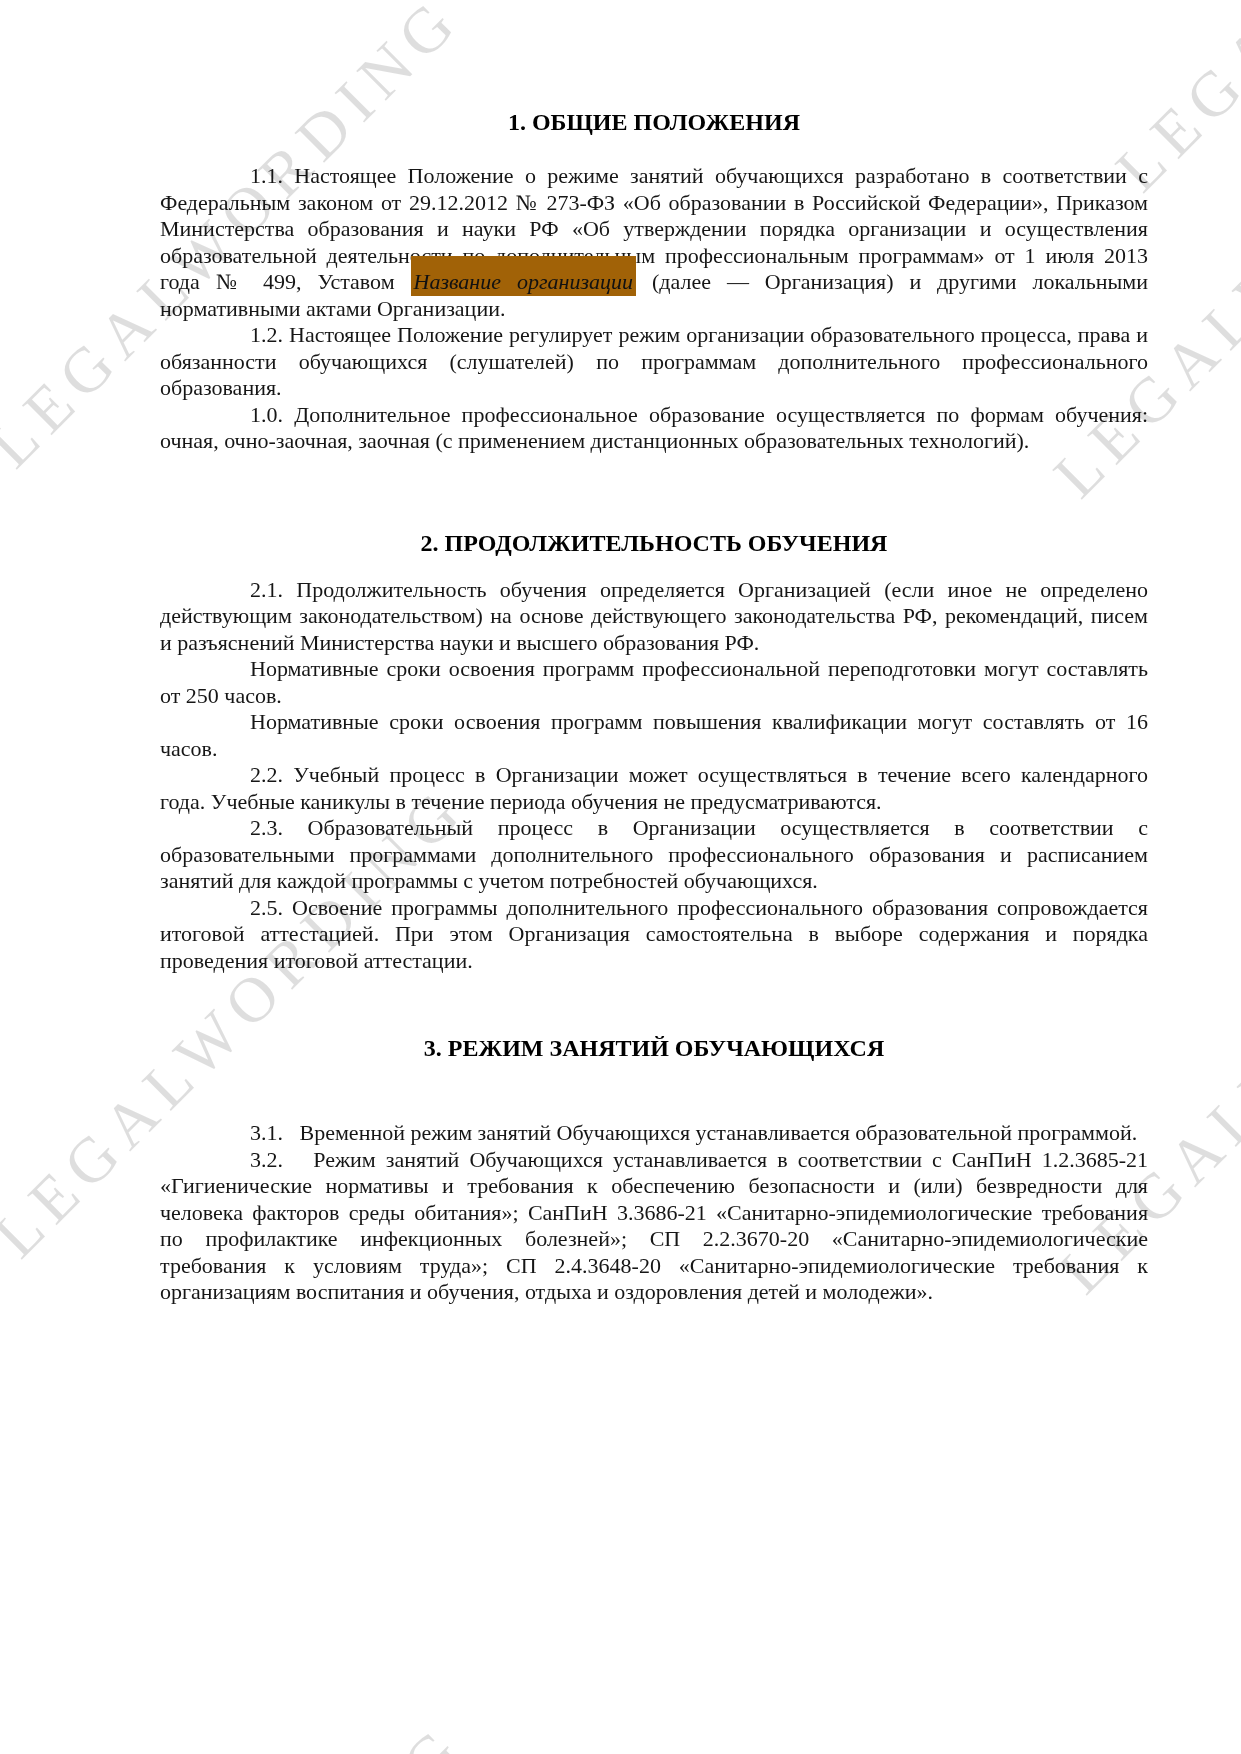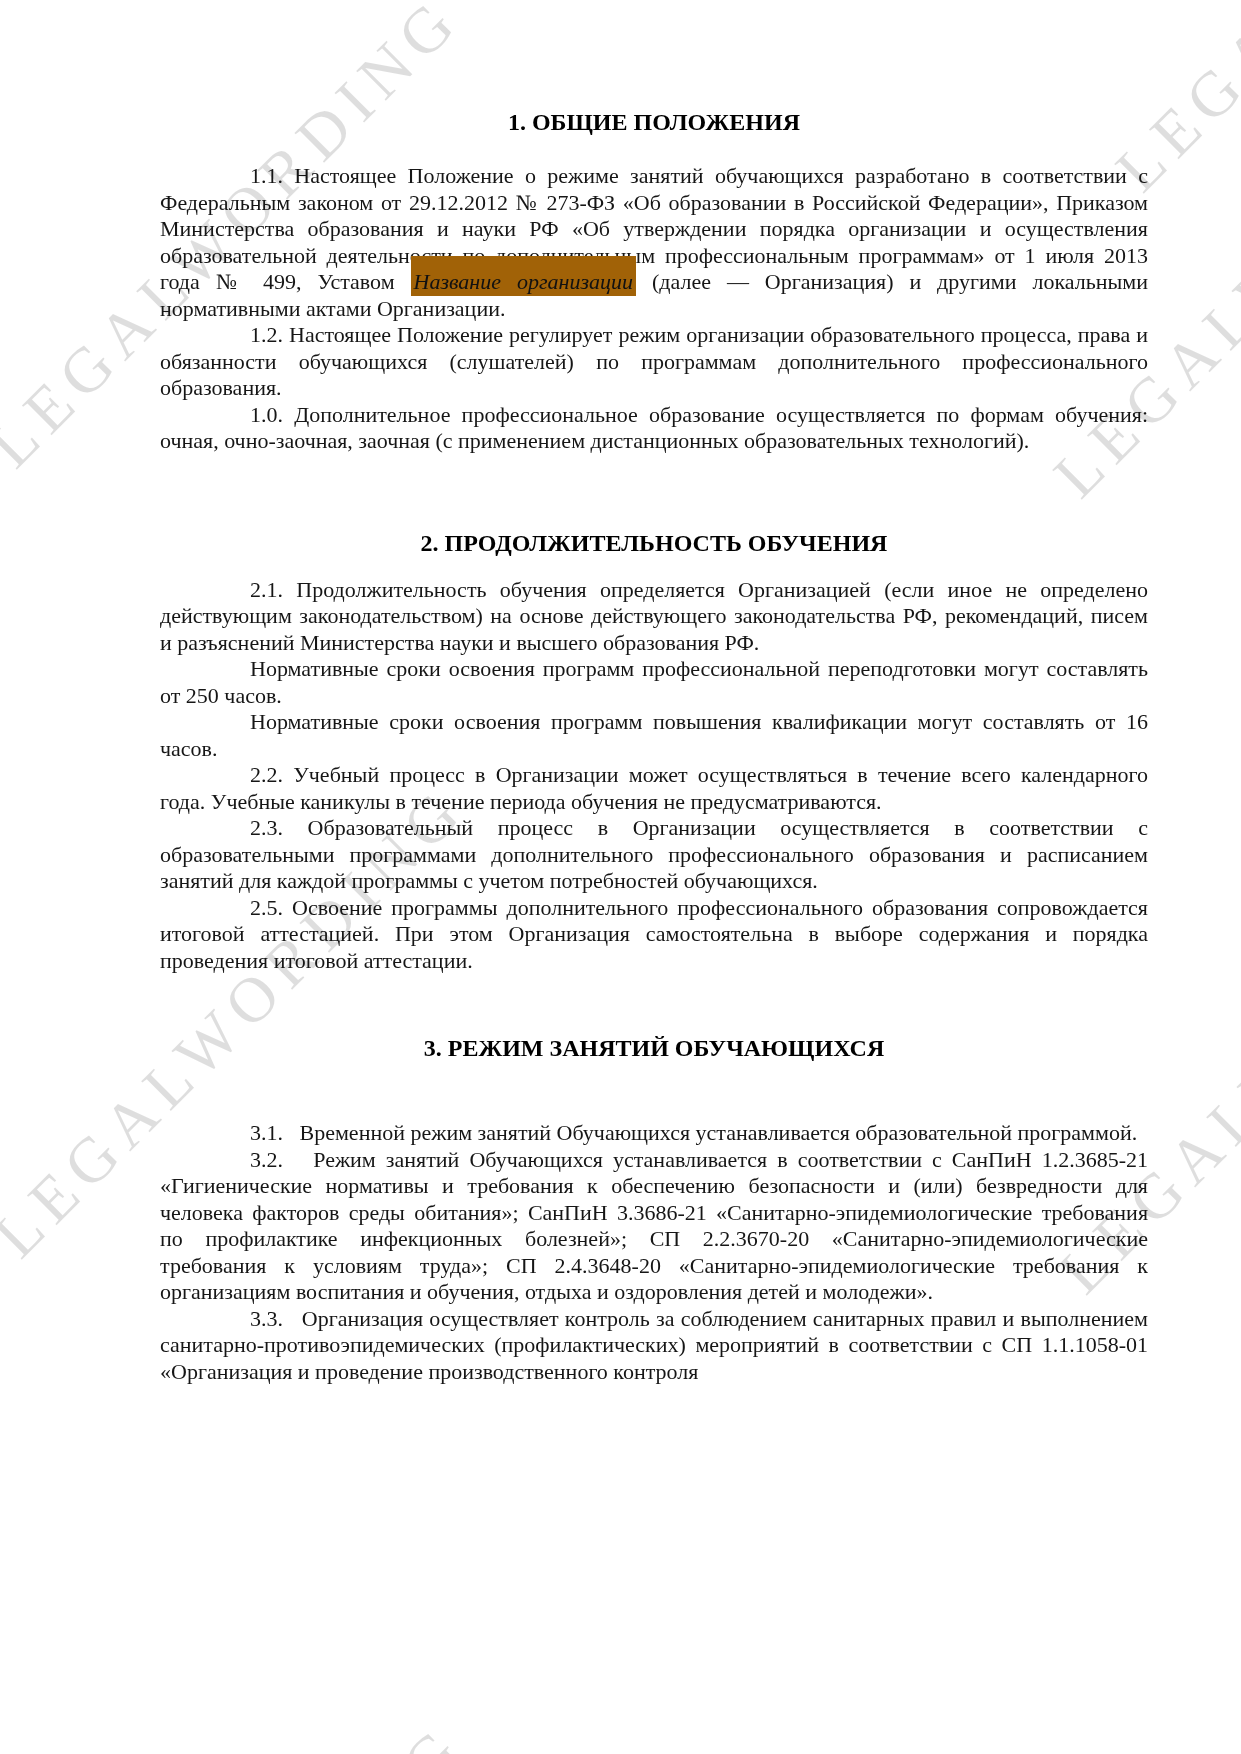--- a/index.html
+++ b/index.html
@@ -115,16 +115,15 @@
 
 
     <p class="para">2.5. Освоение программы дополнительного профессионального образования сопровождается итоговой аттестацией. При этом Организация самостоятельна в выборе содержания и порядка проведения итоговой аттестации.</p>
 
     <h2 class="section-heading h3">3. РЕЖИМ ЗАНЯТИЙ ОБУЧАЮЩИХСЯ</h2>
 
     <p class="para">3.1.&nbsp;&nbsp;&nbsp;Временной режим занятий Обучающихся устанавливается образовательной программой.</p>
 
     <p class="para">3.2.&nbsp;&nbsp;&nbsp;Режим занятий Обучающихся устанавливается в соответствии с СанПиН 1.2.3685-21 «Гигиенические нормативы и требования к обеспечению безопасности и (или) безвредности для человека факторов среды обитания»; СанПиН 3.3686-21 «Санитарно-эпидемиологические требования по профилактике инфекционных болезней»; СП 2.2.3670-20 «Санитарно-эпидемиологические требования к условиям труда»; СП 2.4.3648-20 «Санитарно-эпидемиологические требования к организациям воспитания и обучения, отдыха и оздоровления детей и молодежи».</p>
 
-    <p class="para">3.3.&nbsp;&nbsp;&nbsp;Организация осуществляет контроль за соблюдением санитарных правил и выполнением санитарно-противоэпидемических (профилактических) мероприятий в соответствии с СП 1.1.1058-01 «Организация и проведение производственного контроля</p>
 
   </div>
 </div>
 
 </body></html>

